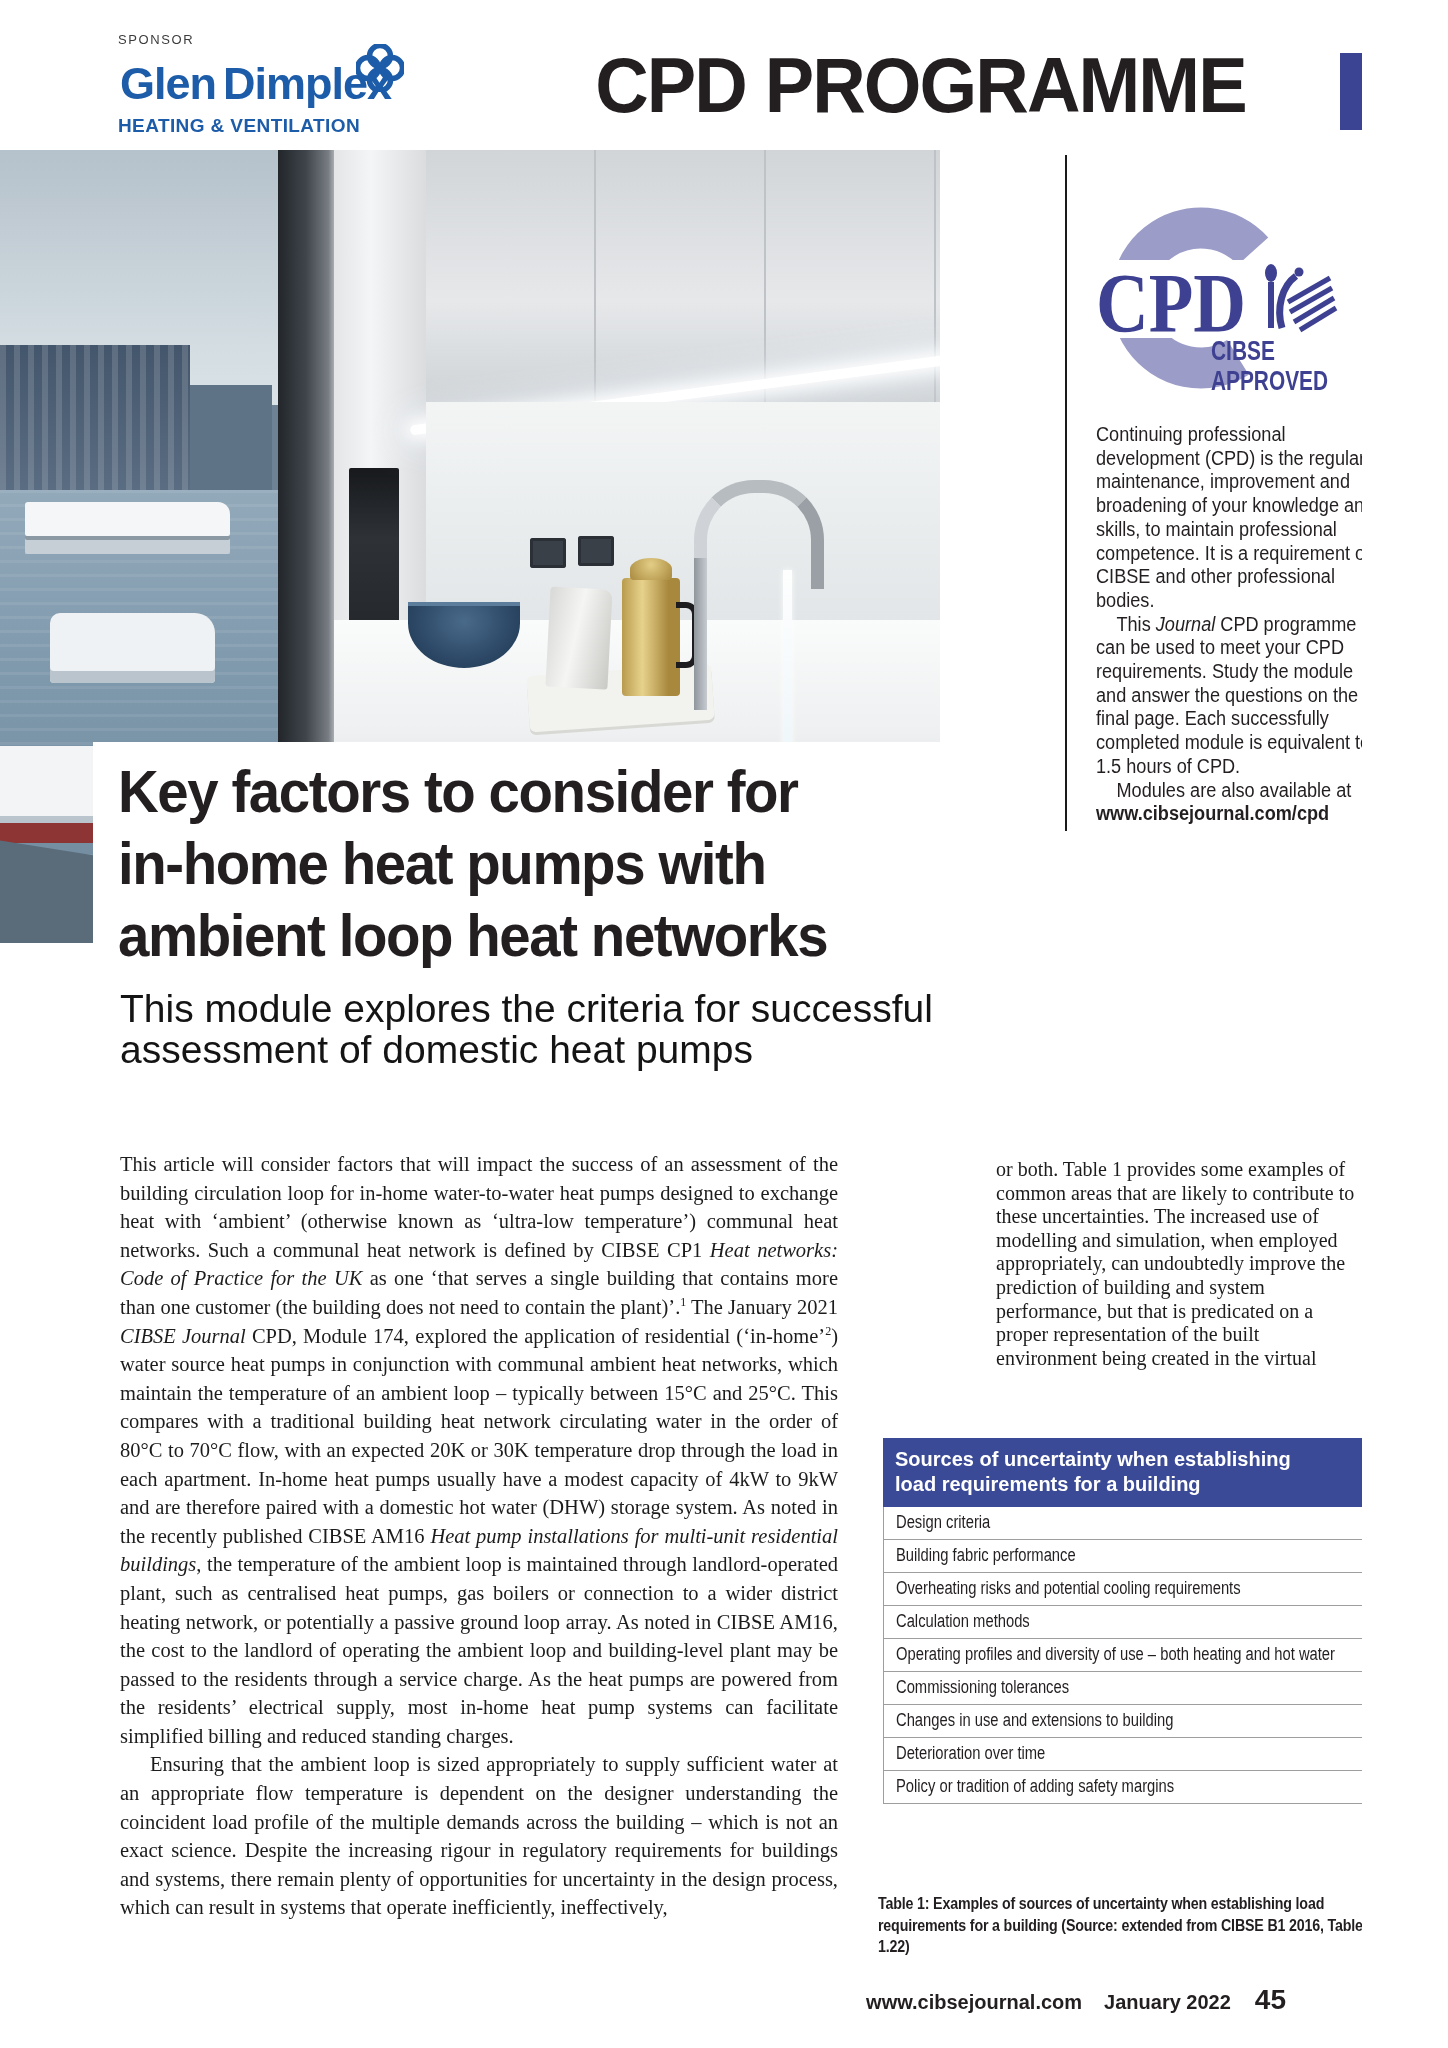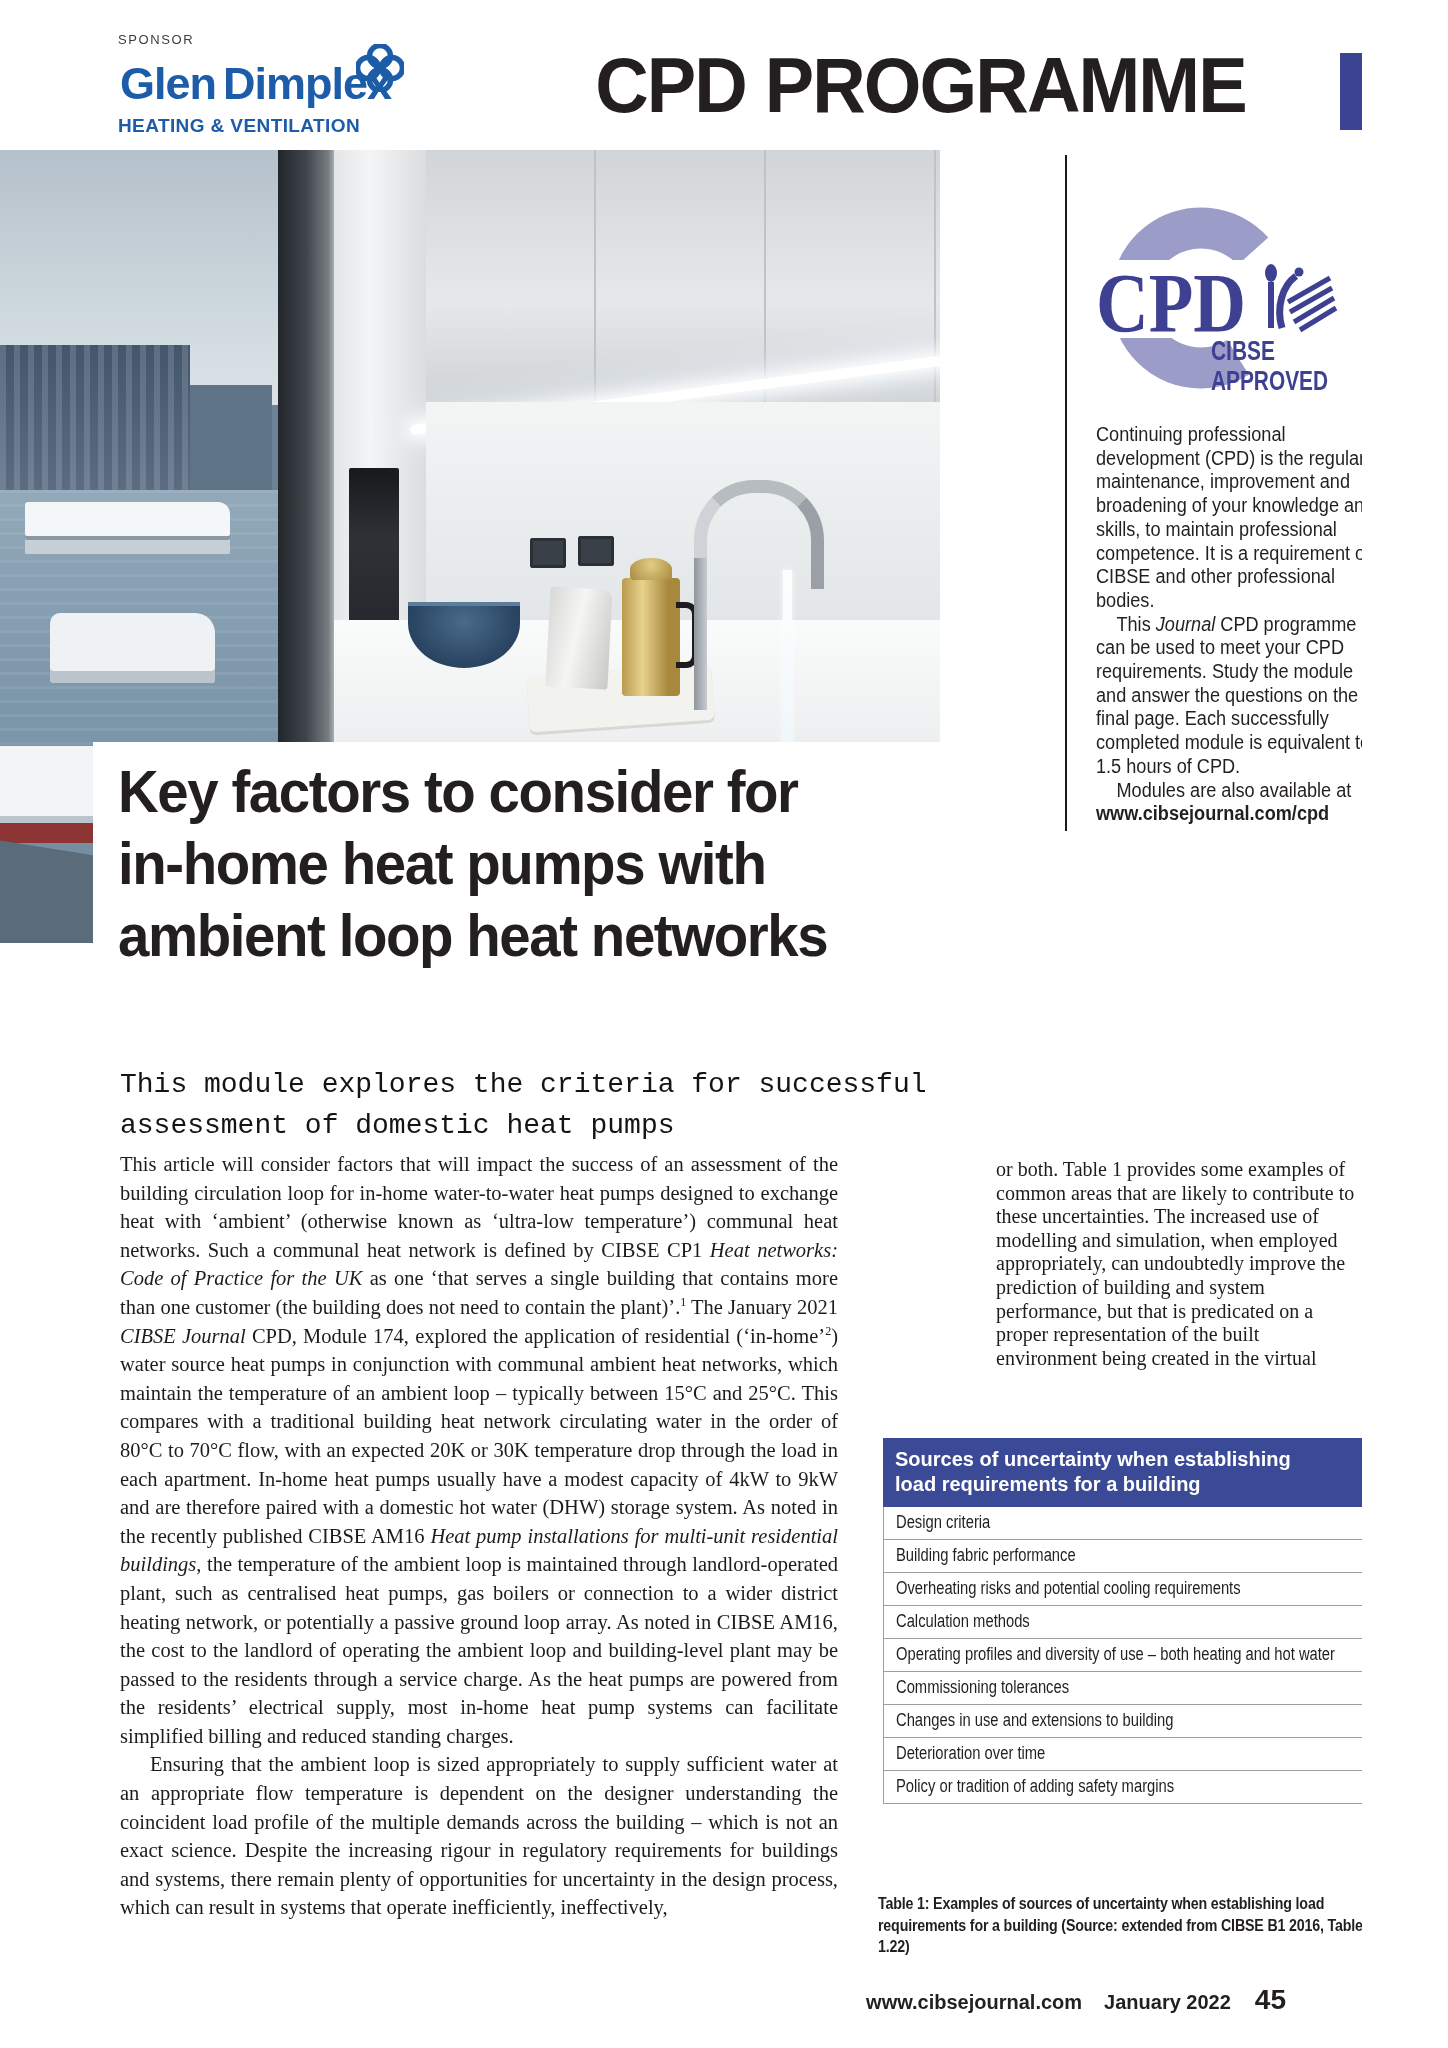--- a/index.html
+++ b/index.html
@@ -68,21 +68,21 @@
   .ph-faucet-neck{left:694px;top:408px;width:13px;height:152px;background:linear-gradient(90deg,#8f969c,#c6cbd0);}
   .ph-stream{left:783px;top:420px;width:9px;height:185px;background:linear-gradient(180deg,rgba(255,255,255,0.95),#eef6fa);
           box-shadow:0 0 6px rgba(255,255,255,0.8);}
   .ph-sink{left:700px;top:598px;width:240px;height:62px;border-radius:10px 10px 0 0;
           background:linear-gradient(180deg,#d9dde0,#c3c8cc);box-shadow:inset 0 4px 8px rgba(0,0,0,0.25);}
   .headline-mask{left:93px;top:742px;width:847px;height:201px;background:#ffffff;}
 
   
   .headline{left:118px;top:756px;font-size:60px;line-height:72px;font-weight:700;letter-spacing:-1.5px;
             color:#231f20;transform:scaleX(0.94);transform-origin:left top;white-space:nowrap;}
-  .standfirst{left:120px;top:1064px;font-family:Liberation Mono, monospace;font-size:28px;line-height:41px;color:#141414;white-space:nowrap;}
+  .standfirst{left:120px;top:988px;font-family:Liberation Sans, sans-serif;font-size:39px;line-height:41px;color:#141414;white-space:nowrap;}
 
   
   .body-left{left:120px;top:1150px;width:718px;font-family:"Liberation Serif", serif;
              font-size:20.5px;line-height:28.6px;color:#1c1c1c;text-align:justify;}
   .body-left p{margin:0;}
   .body-left p.indent{text-indent:30px;}
   .italic{font-style:italic;}
   sup.fn{font-size:12px;line-height:0;vertical-align:super;}
   .body-right{left:988px;top:1150px;width:384px;font-family:"Liberation Serif", serif;
              font-size:20px;line-height:23.6px;color:#1c1c1c;}

